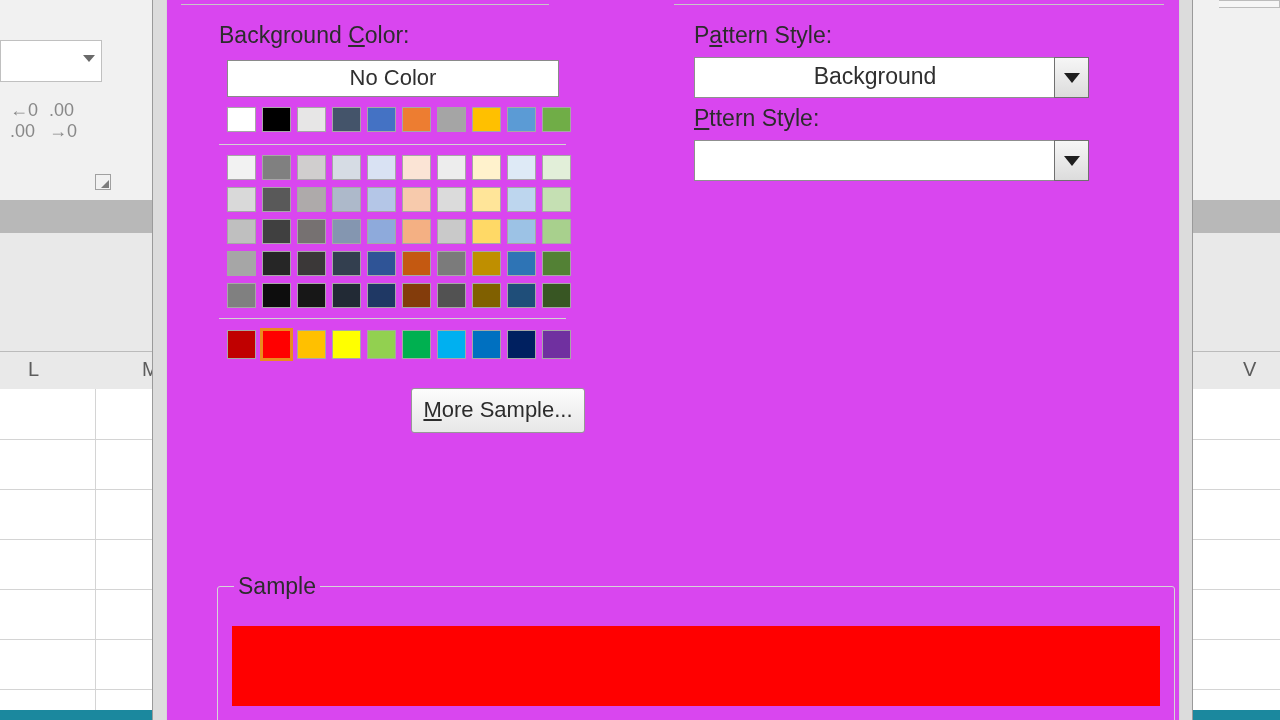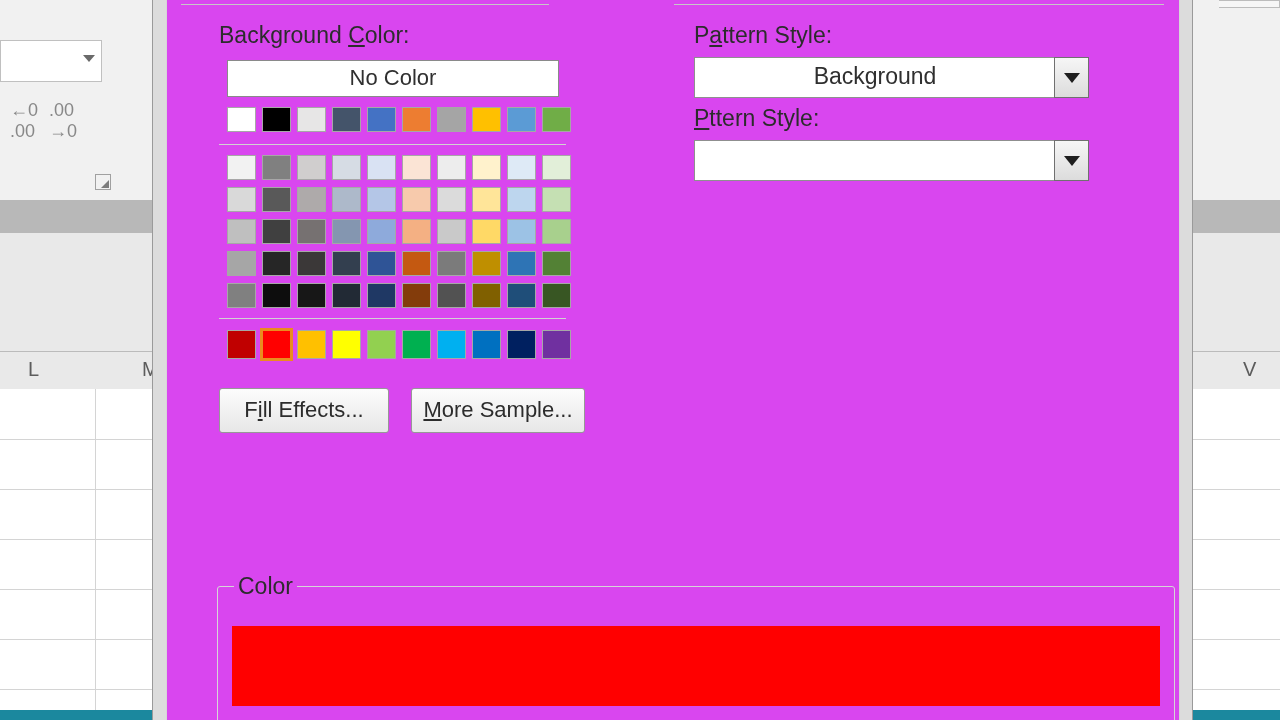--- a/index.html
+++ b/index.html
@@ -212,23 +212,20 @@
       <div class="std" style="background: rgb(255, 192, 0);"></div>
       <div class="std" style="background: rgb(255, 255, 0);"></div>
       <div class="std" style="background: rgb(146, 208, 80);"></div>
       <div class="std" style="background: rgb(0, 176, 80);"></div>
       <div class="std" style="background: rgb(0, 176, 240);"></div>
       <div class="std" style="background: rgb(0, 112, 192);"></div>
       <div class="std" style="background: rgb(0, 32, 96);"></div>
       <div class="std" style="background: rgb(112, 48, 160);"></div>
     </div>
 
-  <div class="btn" style="left:52px;top:388px;width:168px">
-    <span>F</span><span class="ul">i</span><span>ll Effects...</span>
-  </div>
   <div class="btn" style="left:244px;top:388px;width:172px">
     <span></span><span class="ul">M</span><span>ore Sample...</span>
   </div>
 
   <div class="group-label" style="left:527px;top:22px">
     <span>P</span><span class="ul">a</span><span>ttern Style:</span>
   </div>
   <div class="dd" style="top:57px">
     <div class="txt">Background</div>
     <div class="arrowbtn"></div>
@@ -236,17 +233,17 @@
 
   <div class="group-label" style="left:527px;top:105px">
     <span></span><span class="ul">P</span><span>ttern Style:</span>
   </div>
   <div class="dd" style="top:140px">
     <div class="txt"></div>
     <div class="arrowbtn"></div>
   </div>
 
   <fieldset class="sample-frame">
-    <legend>Color</legend>
+    <legend>Sample</legend>
     <div class="sample-fill" id="sample-fill" style="background: rgb(255, 0, 0);"></div>
   </fieldset>
 
 </div>
 
 </body></html>

